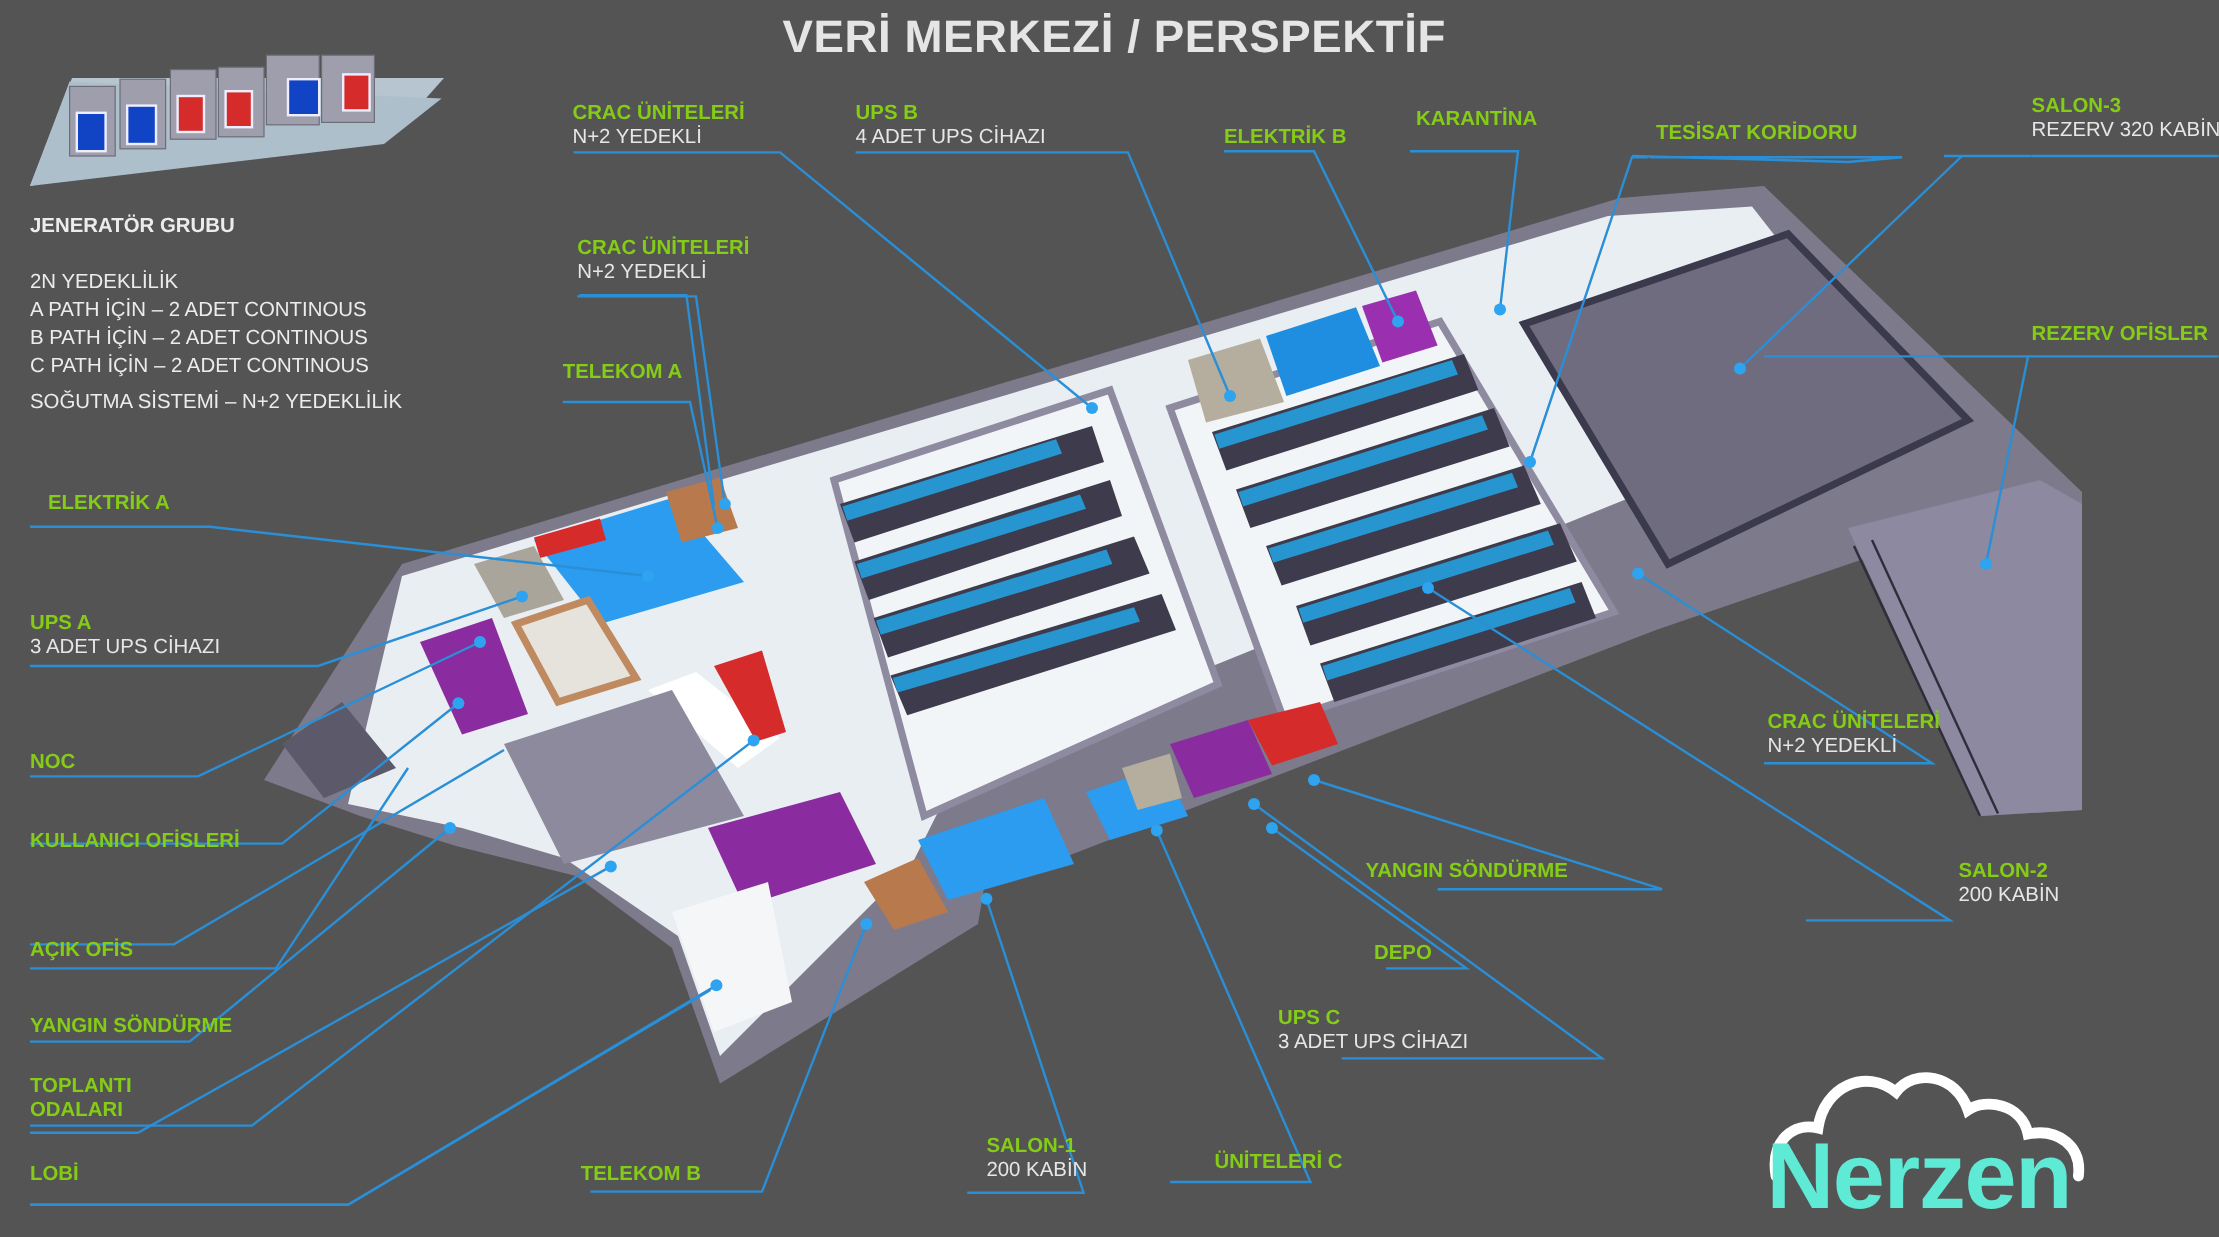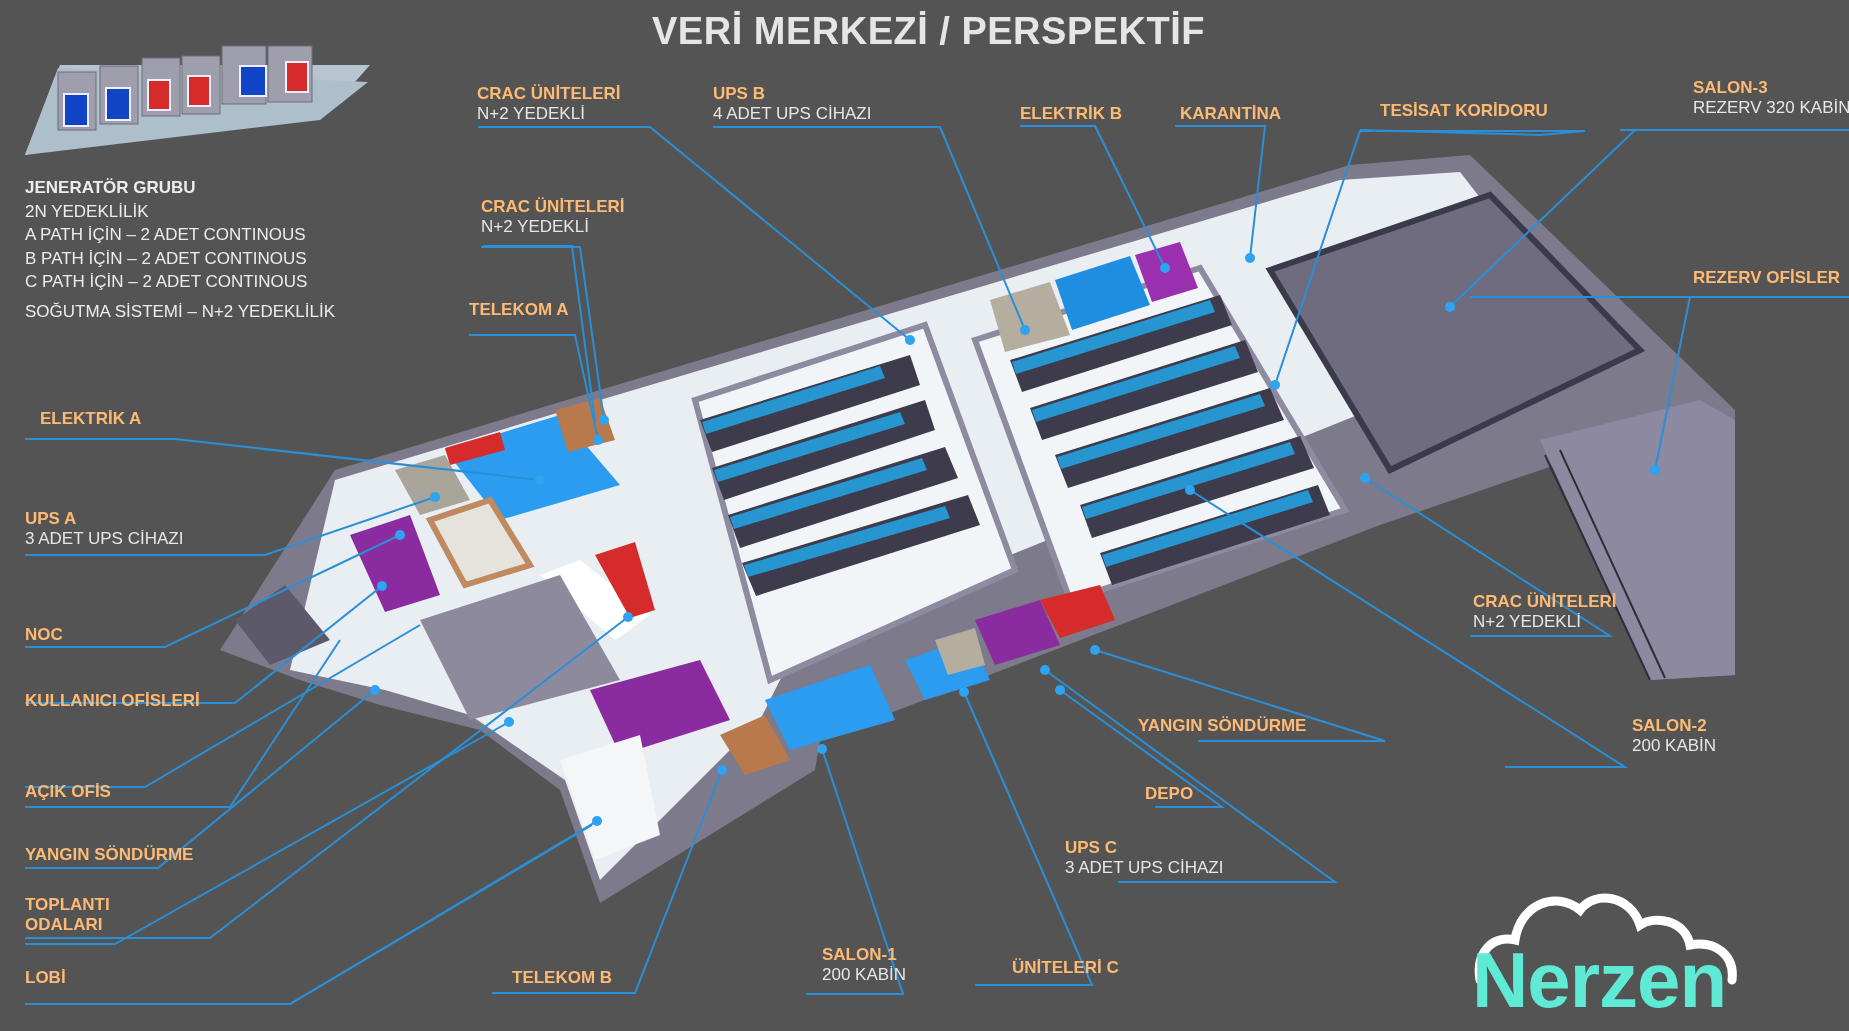--- a/index.html
+++ b/index.html
@@ -1,22 +1,22 @@
 <!DOCTYPE html>
 <html><head>
 <meta charset="utf-8">
 <style>
   html,body{margin:0;padding:0;}
   body{width:1849px;height:1031px;background:#545454;position:relative;overflow:hidden;font-family:"Liberation Sans","DejaVu Sans",sans-serif;color:#f2f2f2;}
   .title{position:absolute;left:652px;top:10px;font-size:38px;font-weight:bold;letter-spacing:0.5px;color:#e5e5e5;white-space:nowrap;}
   .lbl{position:absolute;white-space:nowrap;line-height:1.15;}
-  .lbl .h{font-weight:bold;font-size:17px;color:#fdba74;}
+  .lbl .h{font-weight:bold;font-size:17px;color:#84cc16;}
   .lbl .s{font-size:17px;color:#e6e6e6;}
   .gen-text{position:absolute;left:25px;top:176px;font-size:17px;line-height:23.5px;color:#ececec;}
-  .gen-text .h{font-weight:bold;}
+  .gen-text .h{font-weight:bold;margin-bottom:23px;}
   svg.art{position:absolute;left:0;top:0;}
   .logo{position:absolute;left:1470px;top:870px;width:300px;height:150px;}
   .logo-word{position:absolute;left:1472px;top:935px;font-size:78px;font-weight:bold;color:#5eead4;letter-spacing:-1px;}
 </style>
 </head>
 <body>
 
 <div class="title">VERİ MERKEZİ / PERSPEKTİF</div>
 
 <svg class="art" width="1849" height="1031" viewBox="0 0 1849 1031">
@@ -194,21 +194,21 @@
   <div class="h">CRAC ÜNİTELERİ</div>
   <div class="s">N+2 YEDEKLİ</div>
 </div>
 <div class="lbl" style="left:713px;top:84px">
   <div class="h">UPS B</div>
   <div class="s">4 ADET UPS CİHAZI</div>
 </div>
 <div class="lbl" style="left:1020px;top:104px">
   <div class="h">ELEKTRİK B</div>
 </div>
-<div class="lbl" style="left:1180px;top:104px">
+<div class="lbl" style="left:1180px;top:89px">
   <div class="h">KARANTİNA</div>
 </div>
 <div class="lbl" style="left:1380px;top:101px">
   <div class="h">TESİSAT KORİDORU</div>
 </div>
 <div class="lbl" style="left:1693px;top:78px">
   <div class="h">SALON-3</div>
   <div class="s">REZERV 320 KABİN</div>
 </div>
 <div class="lbl" style="left:481px;top:197px">
@@ -240,21 +240,21 @@
 <div class="lbl" style="left:25px;top:845px">
   <div class="h">YANGIN SÖNDÜRME</div>
 </div>
 <div class="lbl" style="left:25px;top:895px">
   <div class="h">TOPLANTI</div>
   <div class="h">ODALARI</div>
 </div>
 <div class="lbl" style="left:25px;top:968px">
   <div class="h">LOBİ</div>
 </div>
-<div class="lbl" style="left:512px;top:968px">
+<div class="lbl" style="left:484px;top:968px">
   <div class="h">TELEKOM B</div>
 </div>
 <div class="lbl" style="left:822px;top:945px">
   <div class="h">SALON-1</div>
   <div class="s">200 KABİN</div>
 </div>
 <div class="lbl" style="left:1012px;top:958px">
   <div class="h">ÜNİTELERİ C</div>
 </div>
 <div class="lbl" style="left:1065px;top:838px">

